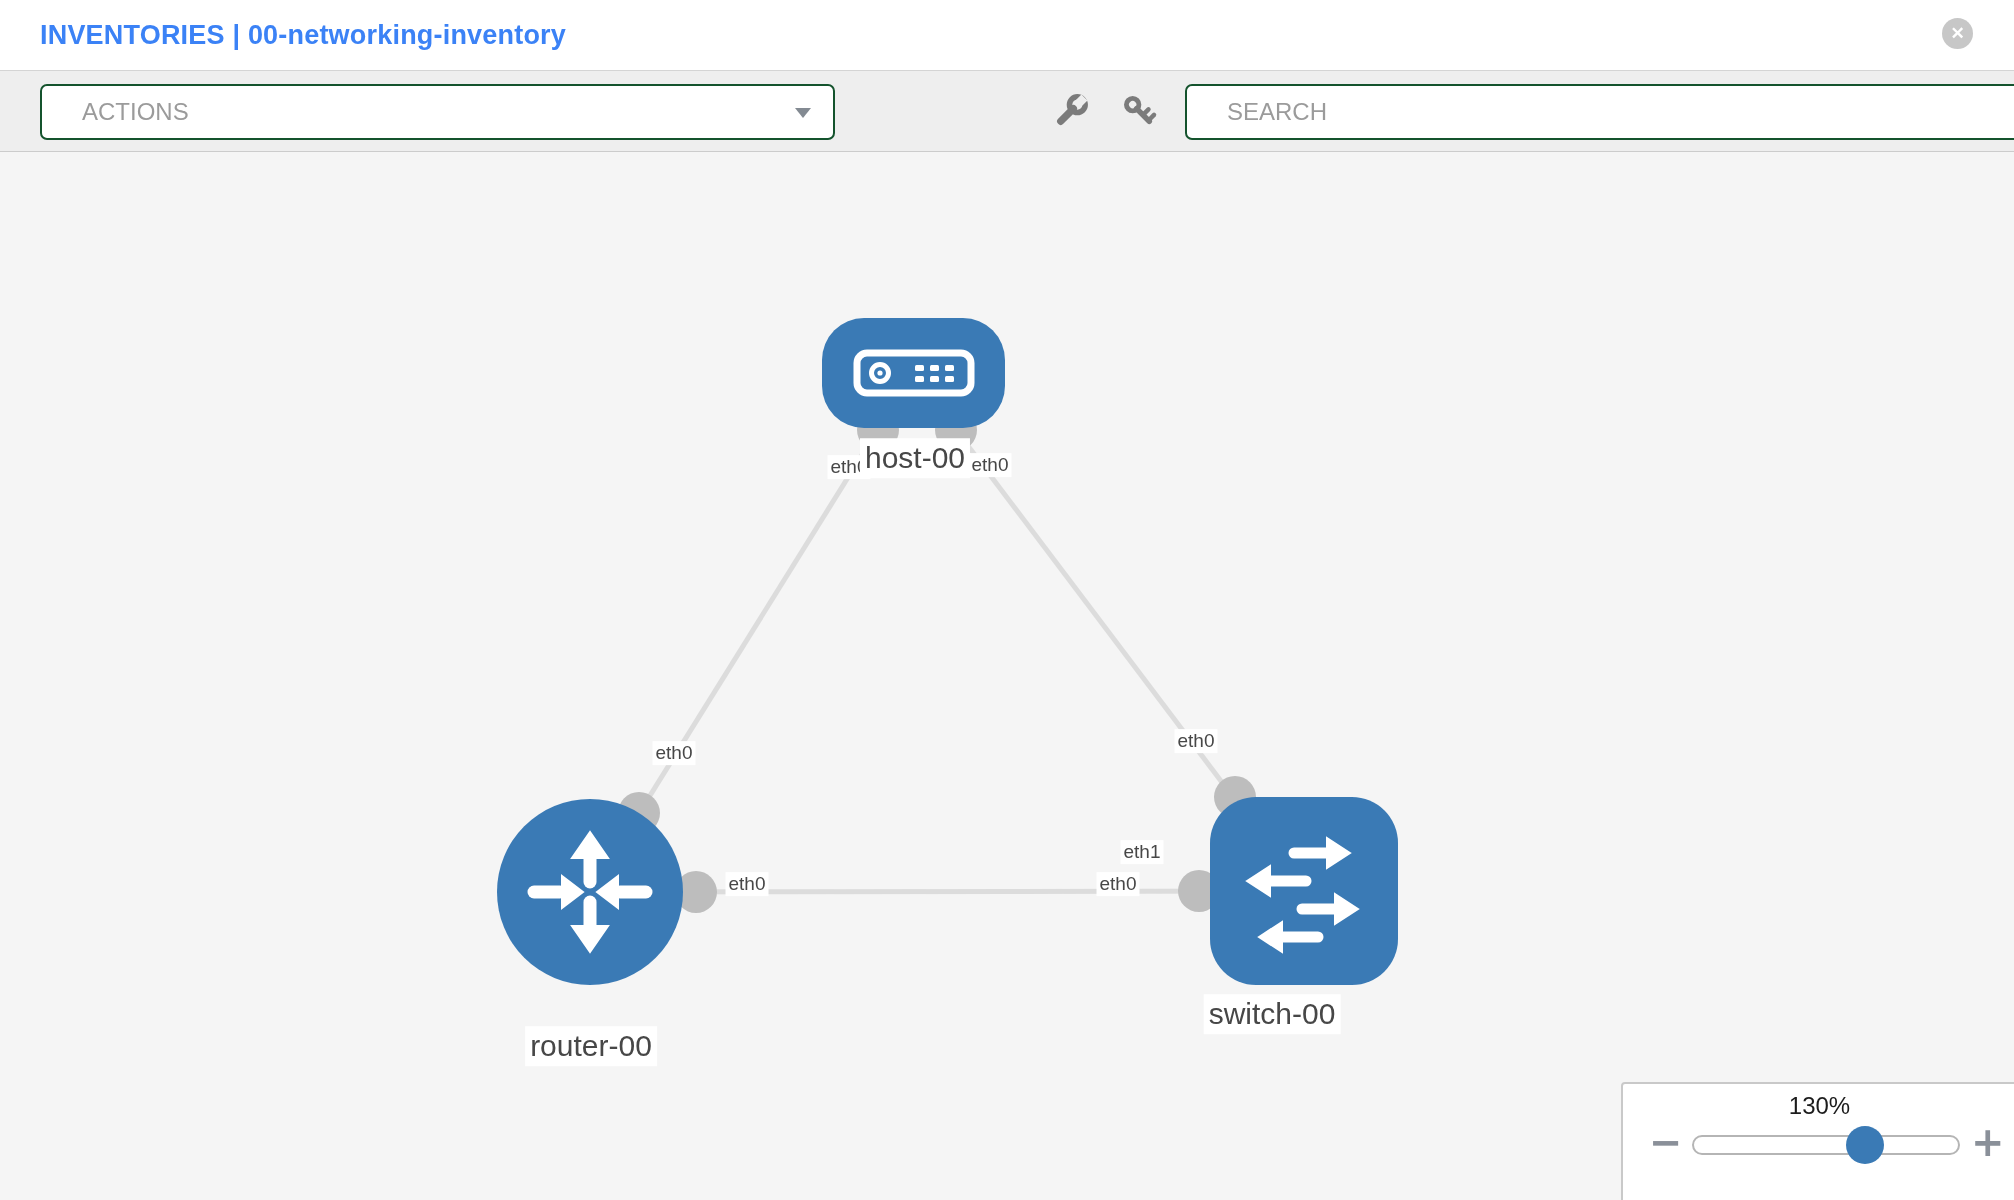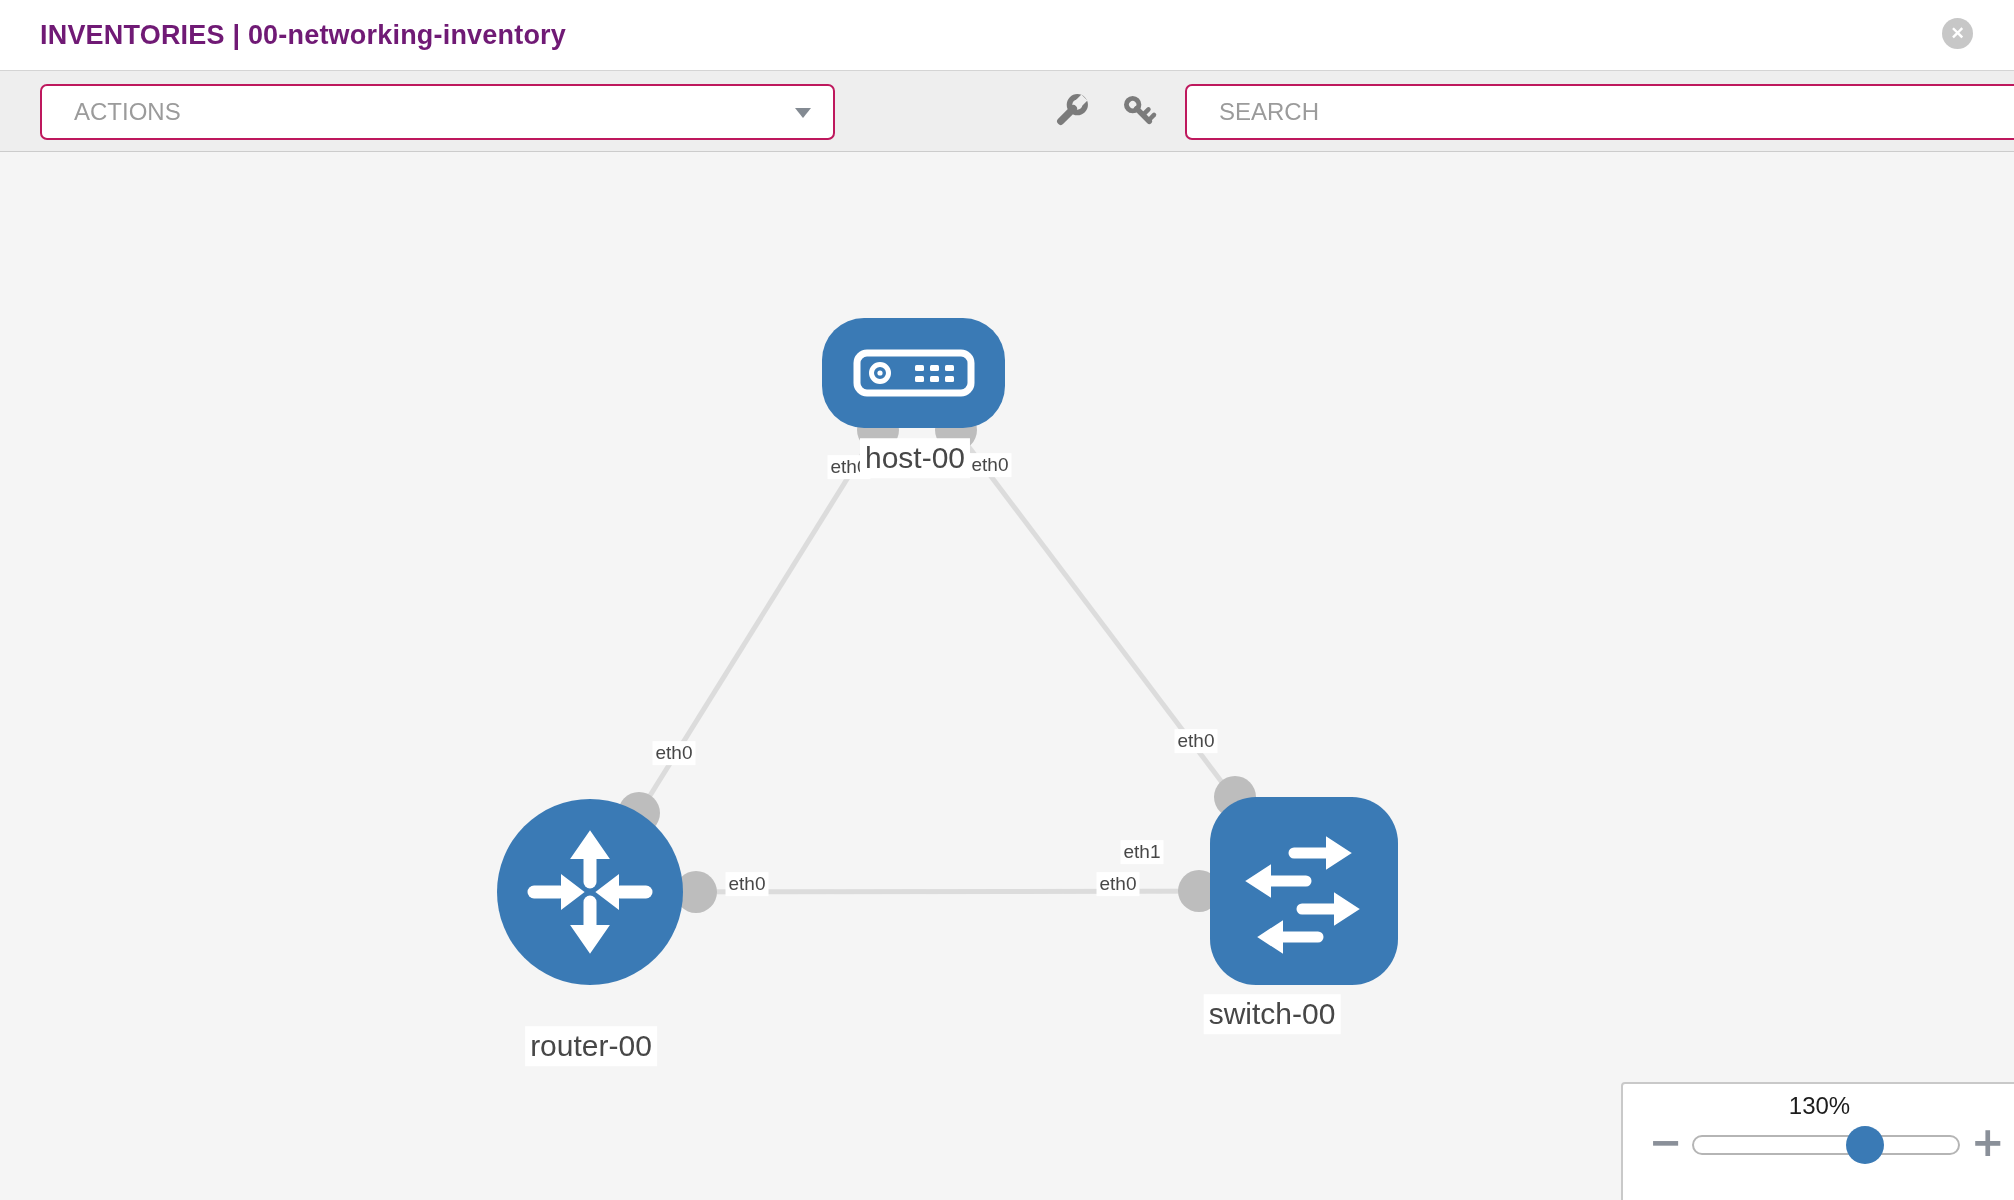--- a/index.html
+++ b/index.html
@@ -3,31 +3,31 @@
 <meta charset="utf-8">
 <style>
   * { margin:0; padding:0; box-sizing:border-box; }
   html,body { width:2014px; height:1200px; }
   body { font-family:"Liberation Sans", sans-serif; background:#fff; }
   .app { position:relative; width:2014px; height:1200px; overflow:hidden; background:#fff; }
 
   
   .header { position:relative; height:70px; background:#fff; }
   .page-title { position:absolute; left:40px; top:50%; transform:translateY(-50%);
-    font-size:27px; font-weight:bold; color:#701a75; letter-spacing:0.2px; }
+    font-size:27px; font-weight:bold; color:#3b82f6; letter-spacing:0.2px; }
   .close-btn { position:absolute; right:41px; top:18px; width:31px; height:31px;
     border-radius:50%; background:#c7c7c7; color:#fff; display:flex; align-items:center;
     justify-content:center; font-size:17px; font-weight:bold; cursor:pointer; }
 
   
   .toolbar { position:relative; height:82px; background:#eeeeee;
     border-top:1px solid #d4d4d4; border-bottom:1px solid #cccccc; }
   .select { position:absolute; top:13px; height:56px; background:#fff;
-    border:2px solid #be185d; border-radius:7px; display:flex; align-items:center;
-    padding:0 32px; color:#9b9b9b; font-size:24px; cursor:pointer; }
+    border:2px solid #14532d; border-radius:7px; display:flex; align-items:center;
+    padding:0 40px; color:#9b9b9b; font-size:24px; cursor:pointer; }
   .select .caret { position:absolute; right:22px; top:50%; margin-top:-4px;
     width:0; height:0; border-left:8px solid transparent; border-right:8px solid transparent;
     border-top:10px solid #838a92; }
   .select-actions { left:40px; width:795px; }
   .select-search { left:1185px; width:873px; }
   .tool-icon { position:absolute; top:50%; transform:translateY(-50%); width:42px; height:42px;
     display:flex; align-items:center; justify-content:center; cursor:pointer; }
   .tool-icon.wrench { left:1050px; }
   .tool-icon.key { left:1118px; }
 

